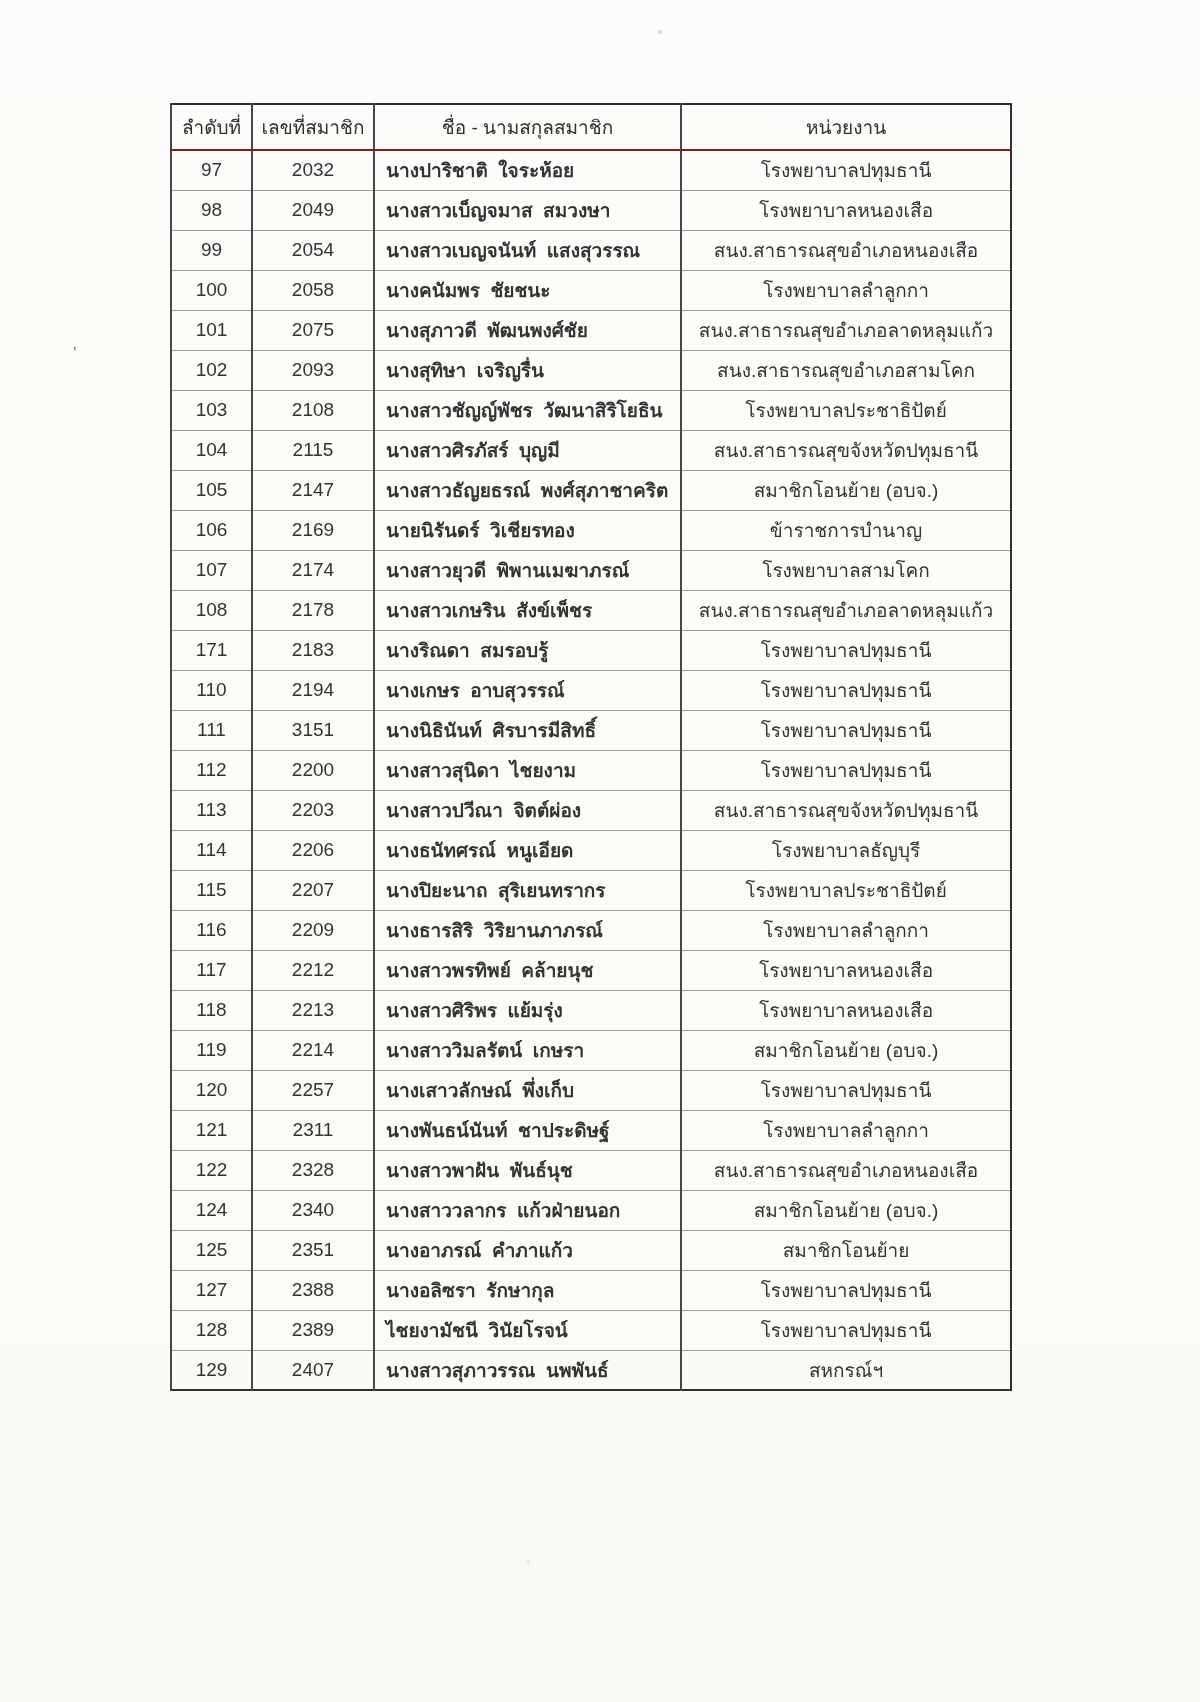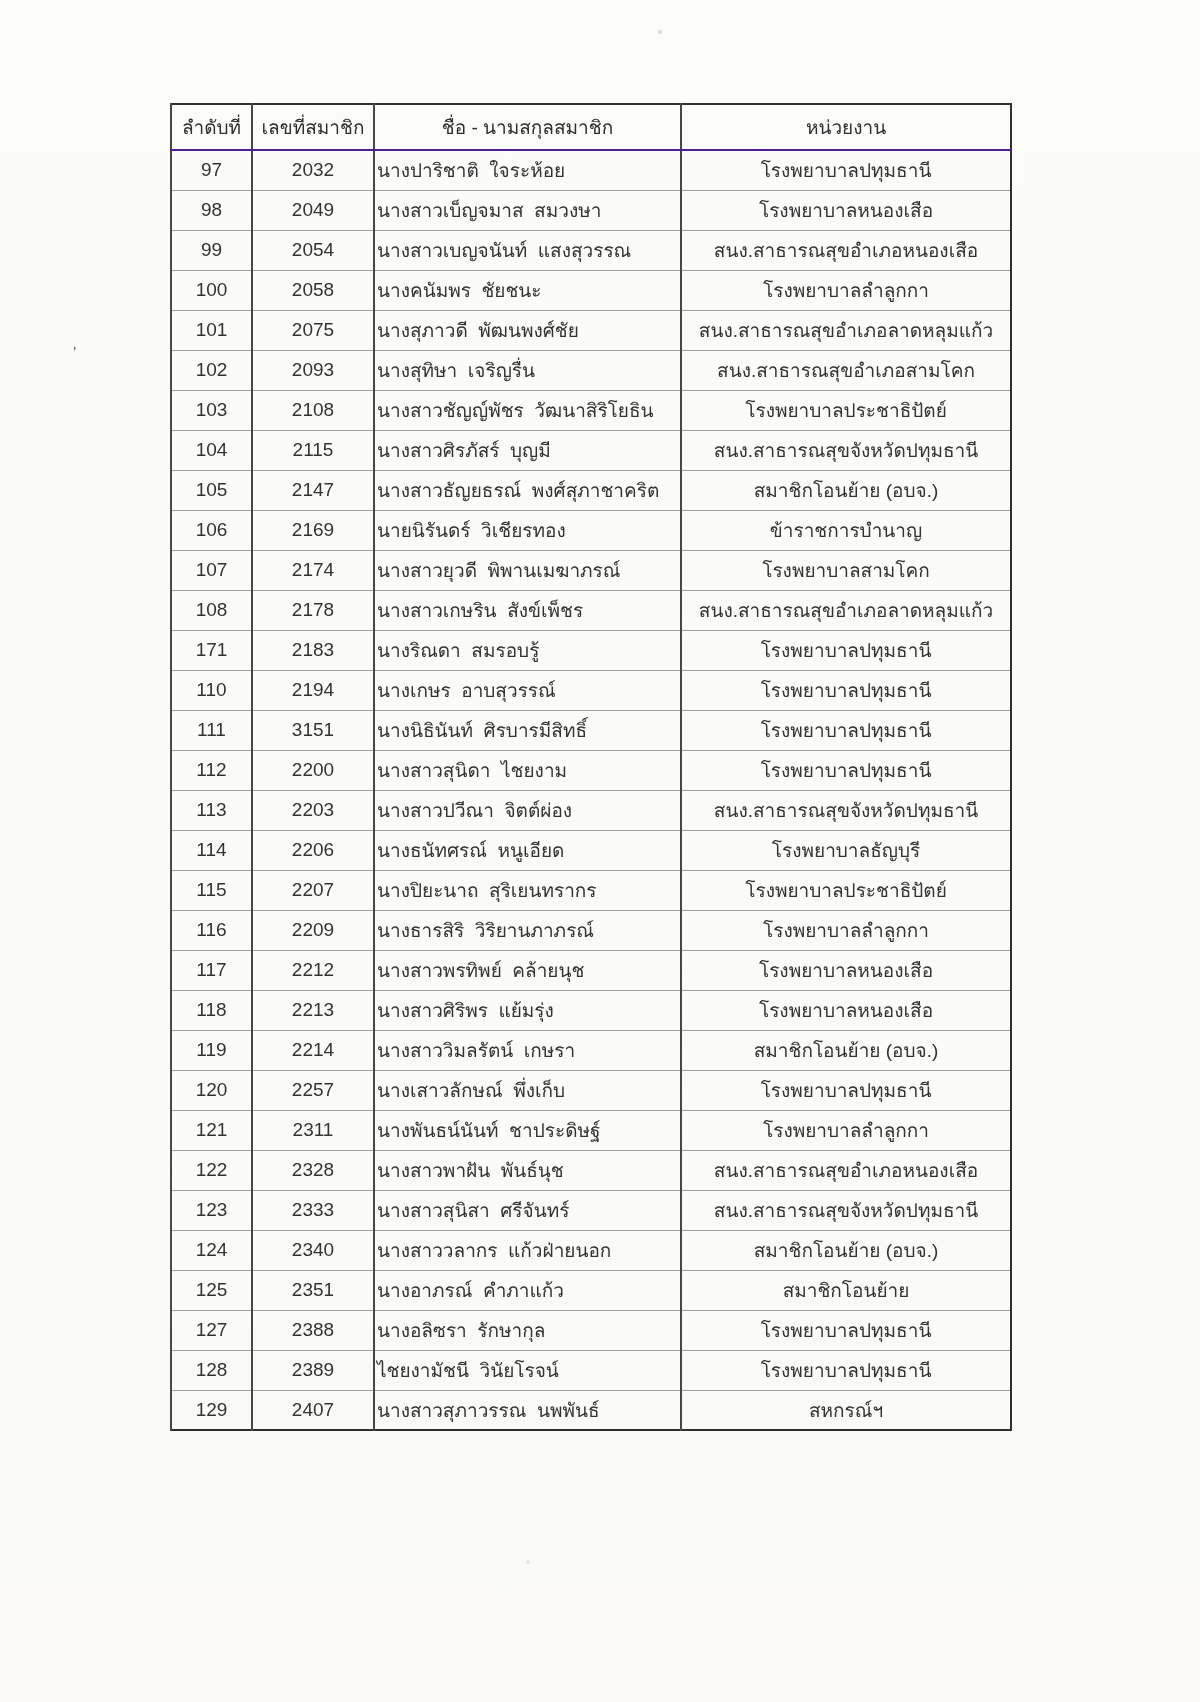--- a/index.html
+++ b/index.html
@@ -35,27 +35,28 @@
     color:#333;
     text-align:center;
     vertical-align:middle;
     white-space:pre-wrap;
     padding:0 4px;
     overflow:hidden;
   }
   .member-table thead th{
     height:44px;
     border-top:none;
-    border-bottom:2px solid #4c1d95;
+    border-bottom:2px solid #7f1d1d;
     color:#2f2f2f;
   }
   .member-table tbody tr{height:40px;}
   .member-table td.cell-name{
     text-align:left;
-    padding-left:2px;
+    padding-left:11px;
+    font-weight:bold;
   }
   .artifact{
     position:absolute;
     color:#5a5a5a;
     font-size:15px;
     line-height:1;
   }
   .speck{
     position:absolute;
     width:4px;height:4px;border-radius:50%;
@@ -237,26 +238,20 @@
     <td class="cell-name">นางพันธน์นันท์  ชาประดิษฐ์</td>
     <td class="cell-unit">โรงพยาบาลลำลูกกา</td>
   </tr>
       <tr>
     <td class="cell-no">122</td>
     <td class="cell-member">2328</td>
     <td class="cell-name">นางสาวพาฝัน  พันธ์นุช</td>
     <td class="cell-unit">สนง.สาธารณสุขอำเภอหนองเสือ</td>
   </tr>
       <tr>
-    <td class="cell-no">123</td>
-    <td class="cell-member">2333</td>
-    <td class="cell-name">นางสาวสุนิสา  ศรีจันทร์</td>
-    <td class="cell-unit">สนง.สาธารณสุขจังหวัดปทุมธานี</td>
-  </tr>
-      <tr>
     <td class="cell-no">124</td>
     <td class="cell-member">2340</td>
     <td class="cell-name">นางสาววลากร  แก้วฝ่ายนอก</td>
     <td class="cell-unit">สมาชิกโอนย้าย (อบจ.)</td>
   </tr>
       <tr>
     <td class="cell-no">125</td>
     <td class="cell-member">2351</td>
     <td class="cell-name">นางอาภรณ์  คำภาแก้ว</td>
     <td class="cell-unit">สมาชิกโอนย้าย</td>

